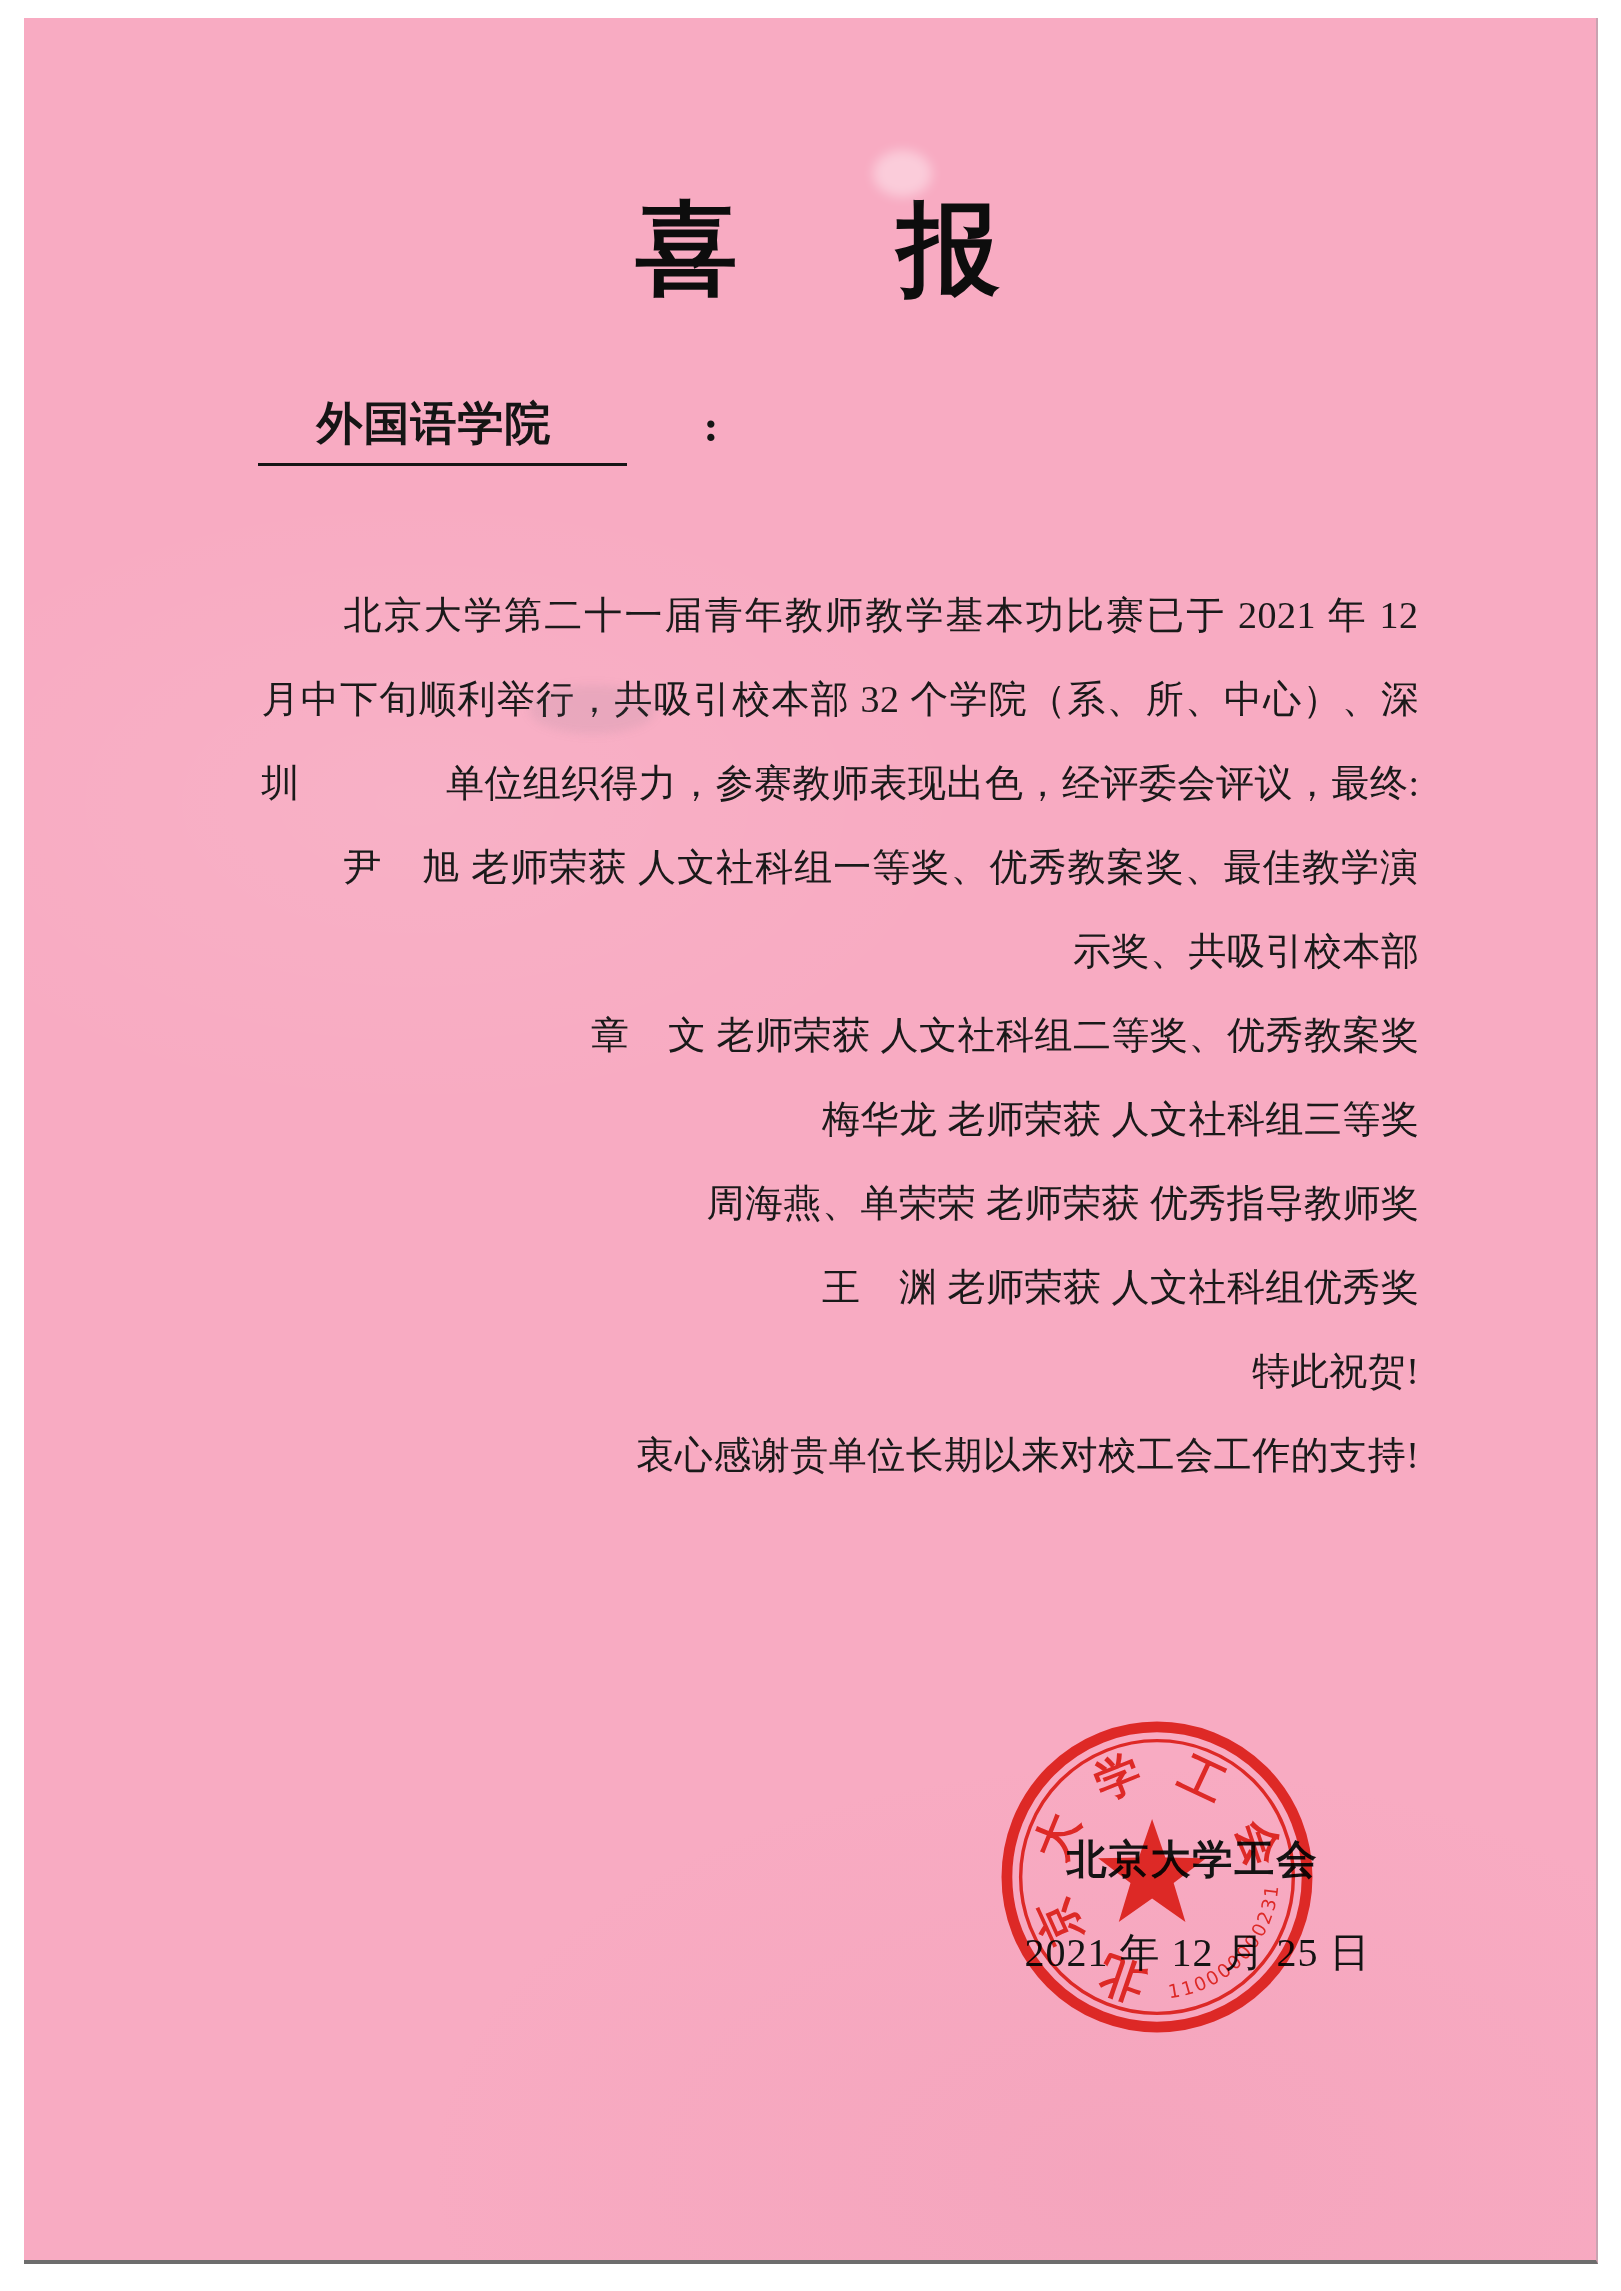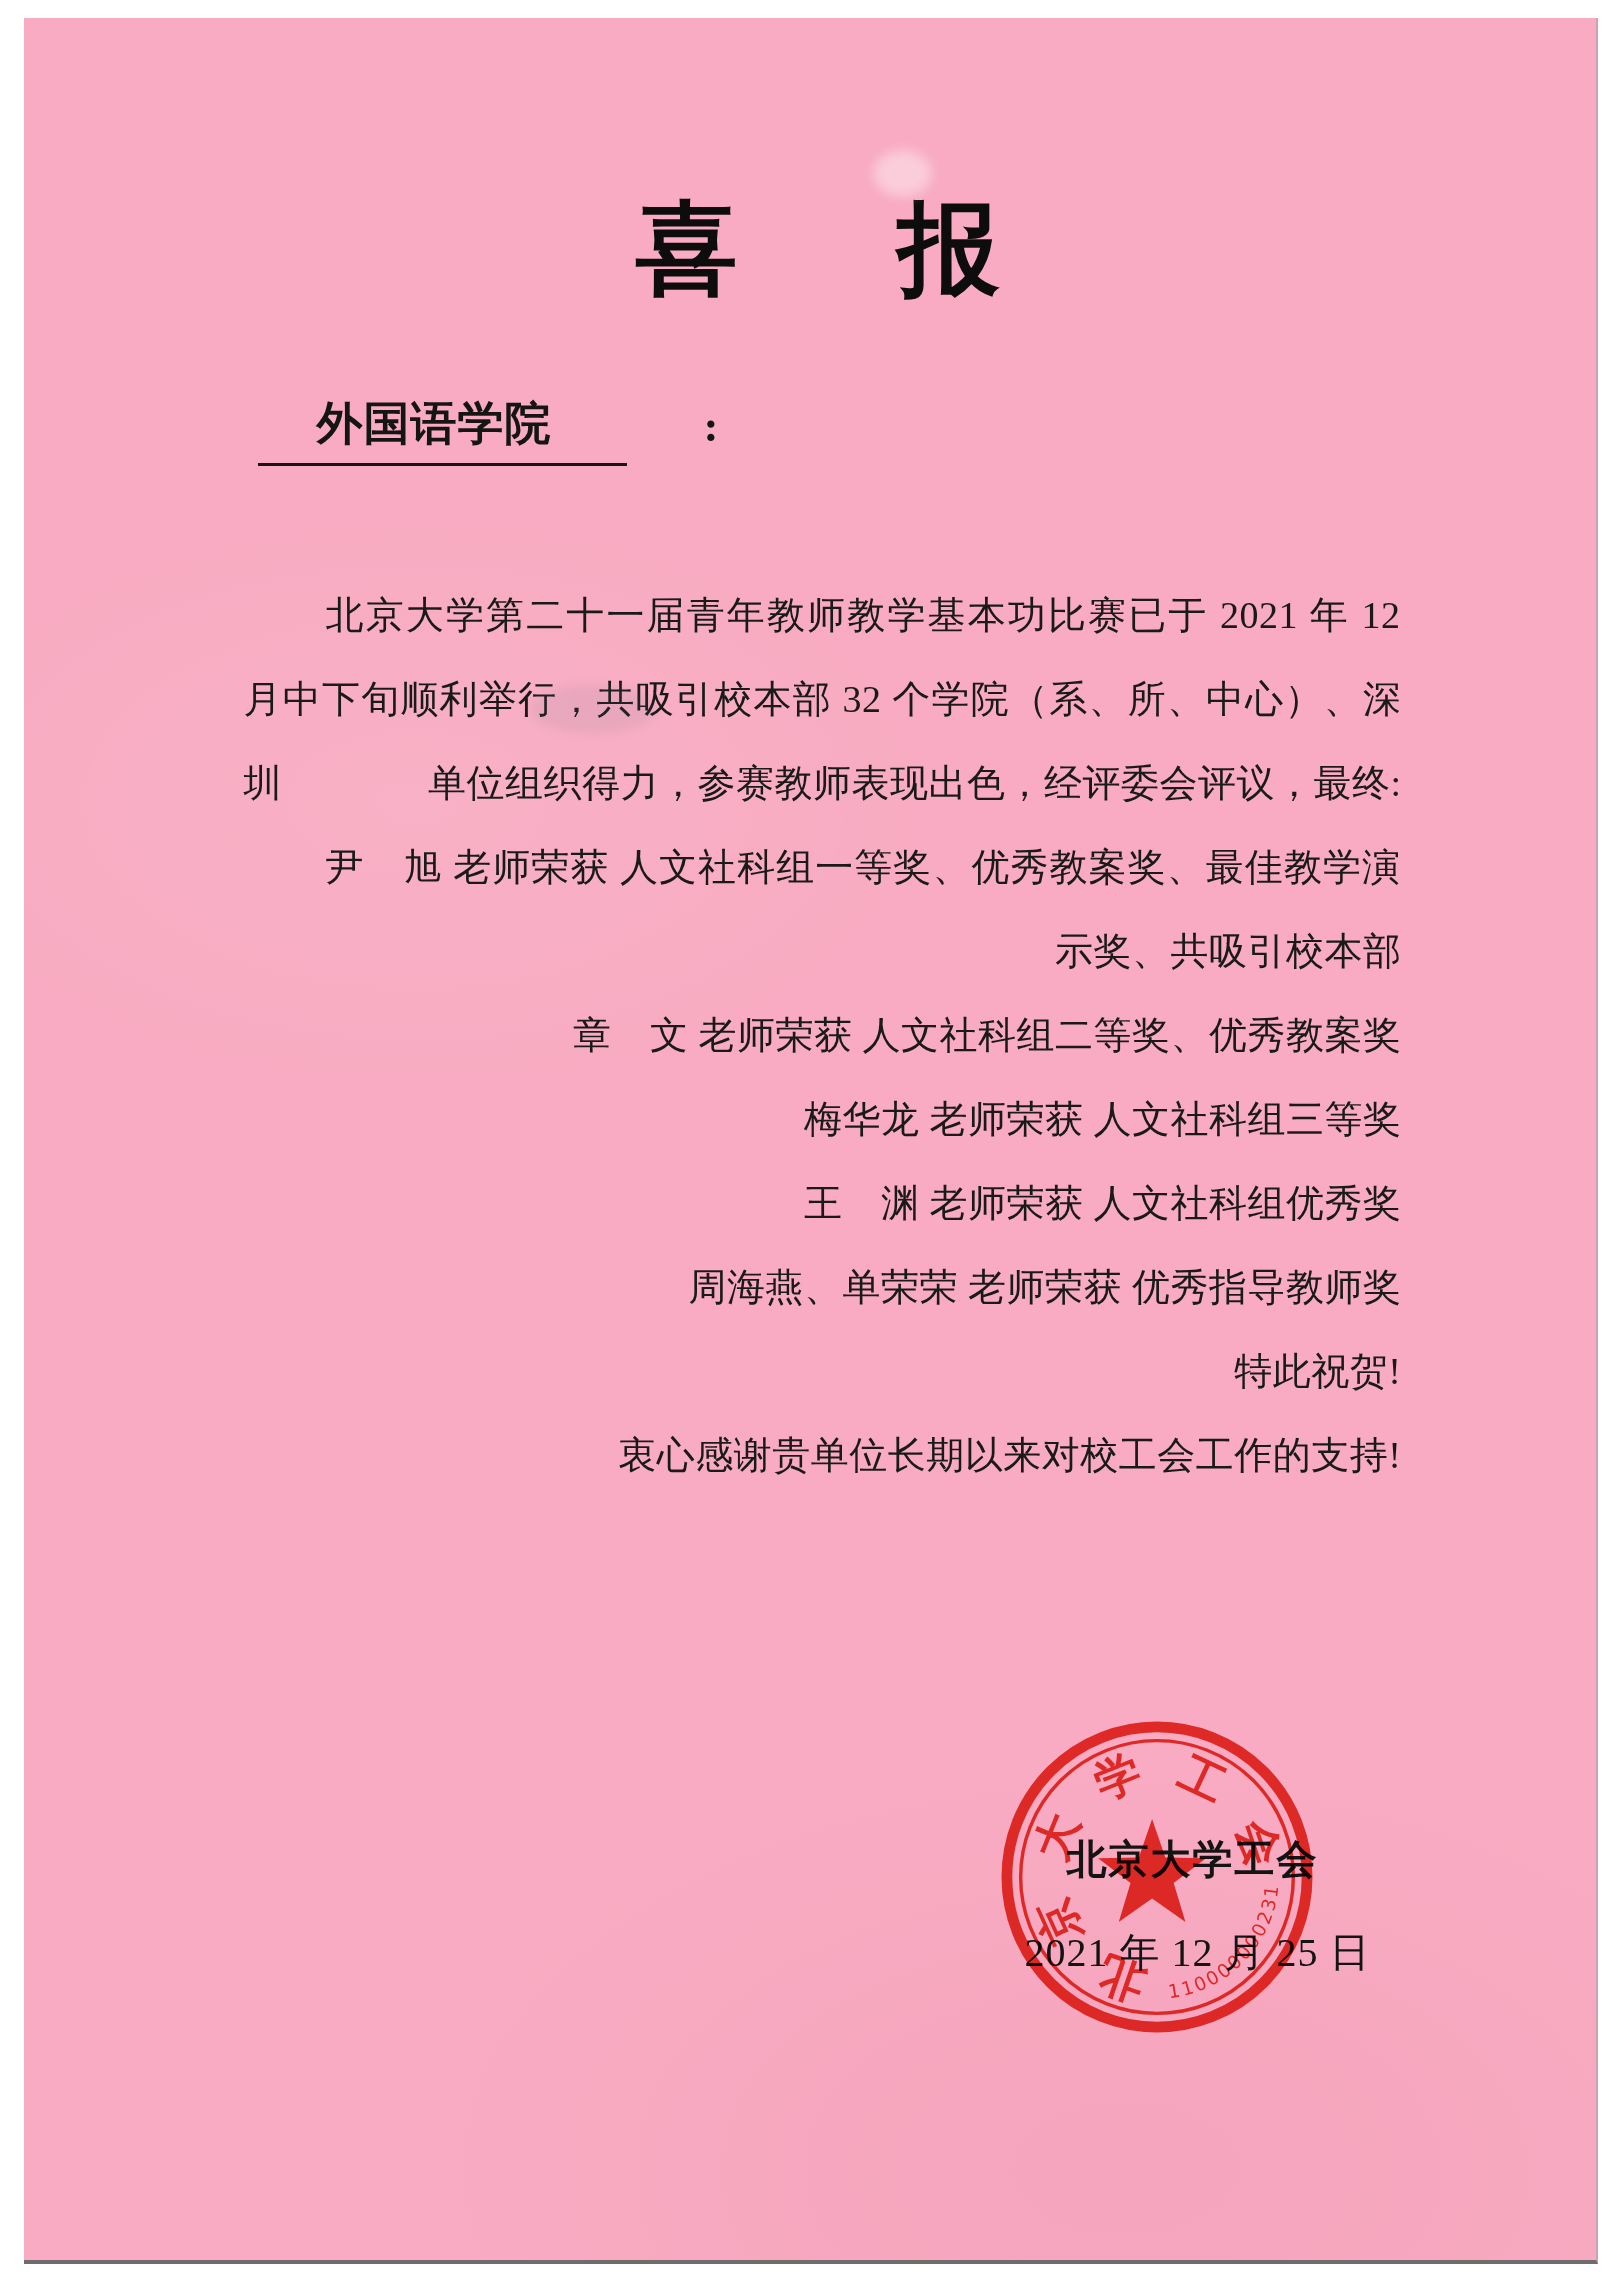--- a/index.html
+++ b/index.html
@@ -32,21 +32,21 @@
     text-align:right;
   }
   .addressee-underline{
     position:absolute;left:234px;top:445px;width:369px;height:3.9px;background:#161616;
   }
   .addressee-colon{
     position:absolute;left:680px;top:382px;
     font-size:45px;font-weight:700;color:#151515;
   }
   .body-block{
-    position:absolute;left:220px;top:555px;width:1158px;
+    position:absolute;left:238px;top:555px;width:1158px;
     font-size:38px;letter-spacing:0.5px;color:#1a1a1a;
   }
   .bline{height:84px;line-height:84px;text-align:right;}
   .bline.indent{padding-left:82px;}
   .bline.full{text-align:justify;text-align-last:justify;}
   .bline.full.indent{width:1075px;}
   .signature{
     position:absolute;left:1043px;top:1814px;
     font-size:40px;font-weight:600;letter-spacing:2px;color:#141414;
     white-space:nowrap;z-index:2;
@@ -82,22 +82,22 @@
   <div class="addressee-colon">:</div>
 
   <div class="body-block">
     <div class="bline indent full">北京大学第二十一届青年教师教学基本功比赛已于 2021 年 12</div>
     <div class="bline full">月中下旬顺利举行，共吸引校本部 32 个学院（系、所、中心）、深圳</div>
     <div class="bline">单位组织得力，参赛教师表现出色，经评委会评议，最终:</div>
     <div class="bline indent full">尹　旭 老师荣获 人文社科组一等奖、优秀教案奖、最佳教学演</div>
     <div class="bline">示奖、共吸引校本部</div>
     <div class="bline indent">章　文 老师荣获 人文社科组二等奖、优秀教案奖</div>
     <div class="bline indent">梅华龙 老师荣获 人文社科组三等奖</div>
+    <div class="bline indent">周海燕、单荣荣 老师荣获 优秀指导教师奖</div>
     <div class="bline indent">王　渊 老师荣获 人文社科组优秀奖</div>
-    <div class="bline indent">周海燕、单荣荣 老师荣获 优秀指导教师奖</div>
     <div class="bline indent">特此祝贺!</div>
     <div class="bline indent">衷心感谢贵单位长期以来对校工会工作的支持!</div>
   </div>
 
   <div class="signature">北京大学工会</div>
   <div class="dateline">2021 年 12 月 25 日</div>
 
   <div class="artifact-a"></div>
   <div class="artifact-b"></div>
 </div>

